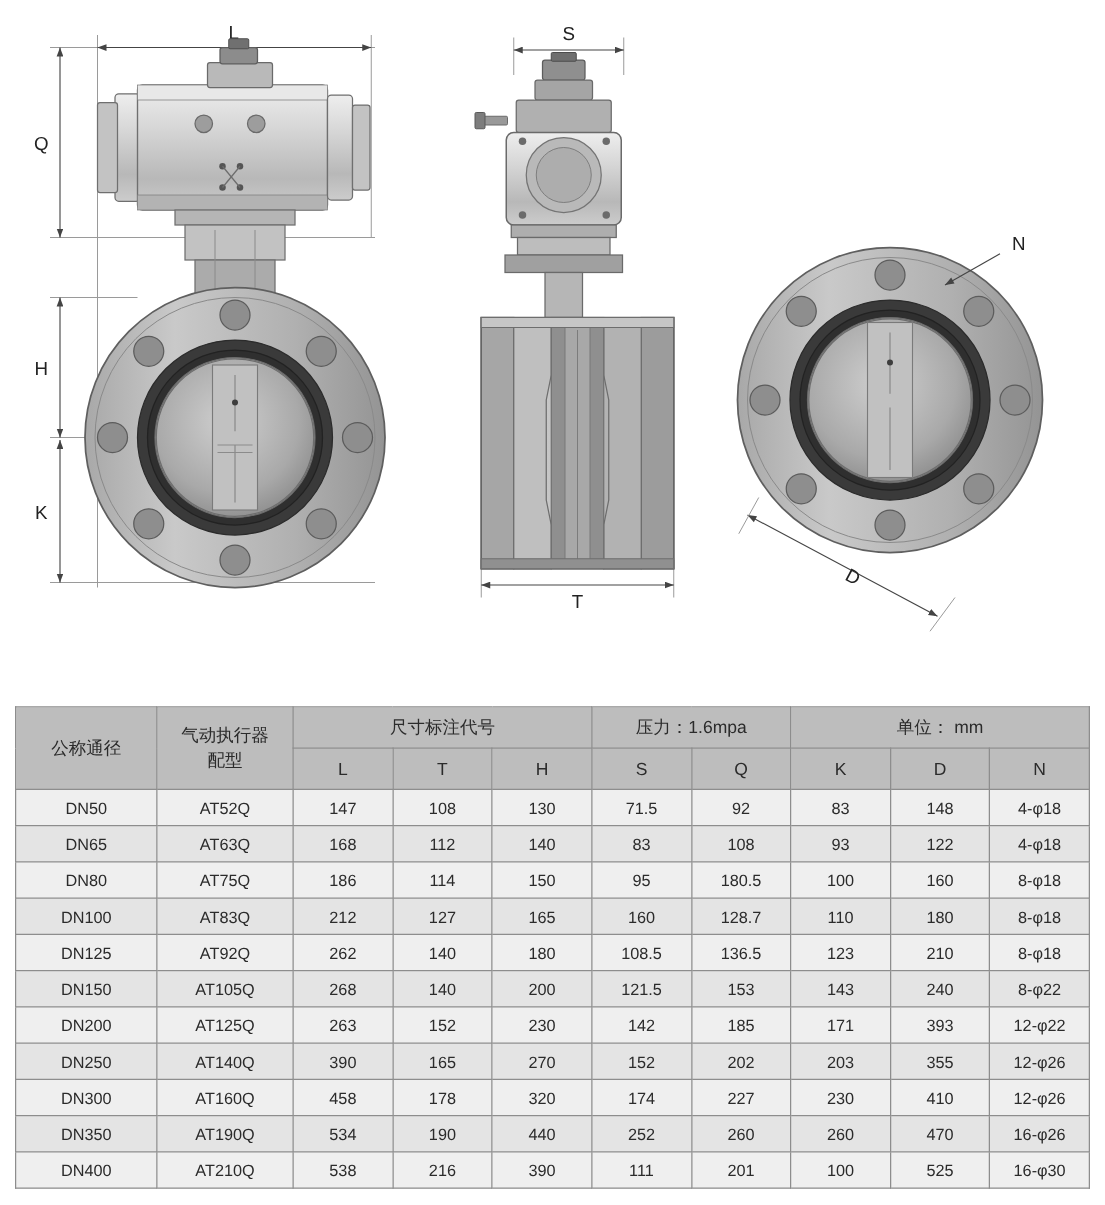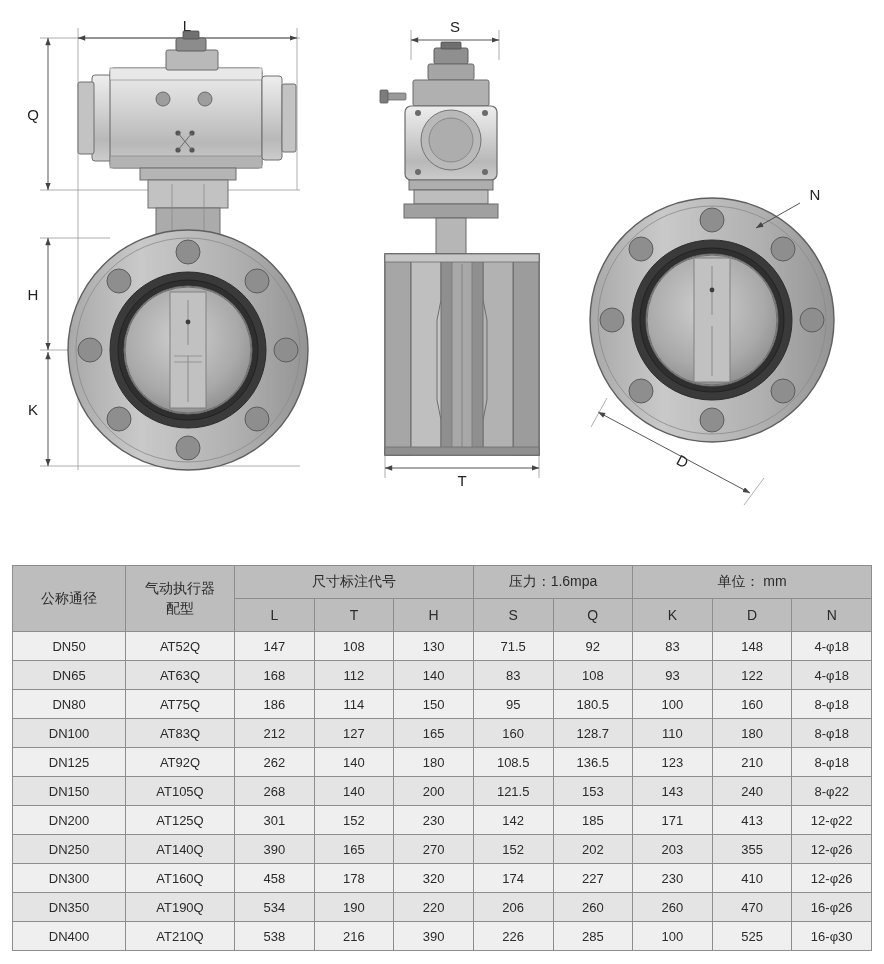--- a/index.html
+++ b/index.html
@@ -382,27 +382,27 @@
           <td>200</td>
           <td>121.5</td>
           <td>153</td>
           <td>143</td>
           <td>240</td>
           <td>8-φ22</td>
         </tr>
         <tr>
           <td>DN200</td>
           <td>AT125Q</td>
-          <td>301</td>
+          <td>263</td>
           <td>152</td>
           <td>230</td>
           <td>142</td>
           <td>185</td>
           <td>171</td>
-          <td>413</td>
+          <td>393</td>
           <td>12-φ22</td>
         </tr>
         <tr>
           <td>DN250</td>
           <td>AT140Q</td>
           <td>390</td>
           <td>165</td>
           <td>270</td>
           <td>152</td>
           <td>202</td>
@@ -420,35 +420,35 @@
           <td>227</td>
           <td>230</td>
           <td>410</td>
           <td>12-φ26</td>
         </tr>
         <tr>
           <td>DN350</td>
           <td>AT190Q</td>
           <td>534</td>
           <td>190</td>
-          <td>220</td>
-          <td>206</td>
+          <td>440</td>
+          <td>252</td>
           <td>260</td>
           <td>260</td>
           <td>470</td>
           <td>16-φ26</td>
         </tr>
         <tr>
           <td>DN400</td>
           <td>AT210Q</td>
           <td>538</td>
           <td>216</td>
           <td>390</td>
-          <td>226</td>
-          <td>285</td>
+          <td>111</td>
+          <td>201</td>
           <td>100</td>
           <td>525</td>
           <td>16-φ30</td>
         </tr>
       </tbody>
     </table>
   </div>
 
 </div>
 

